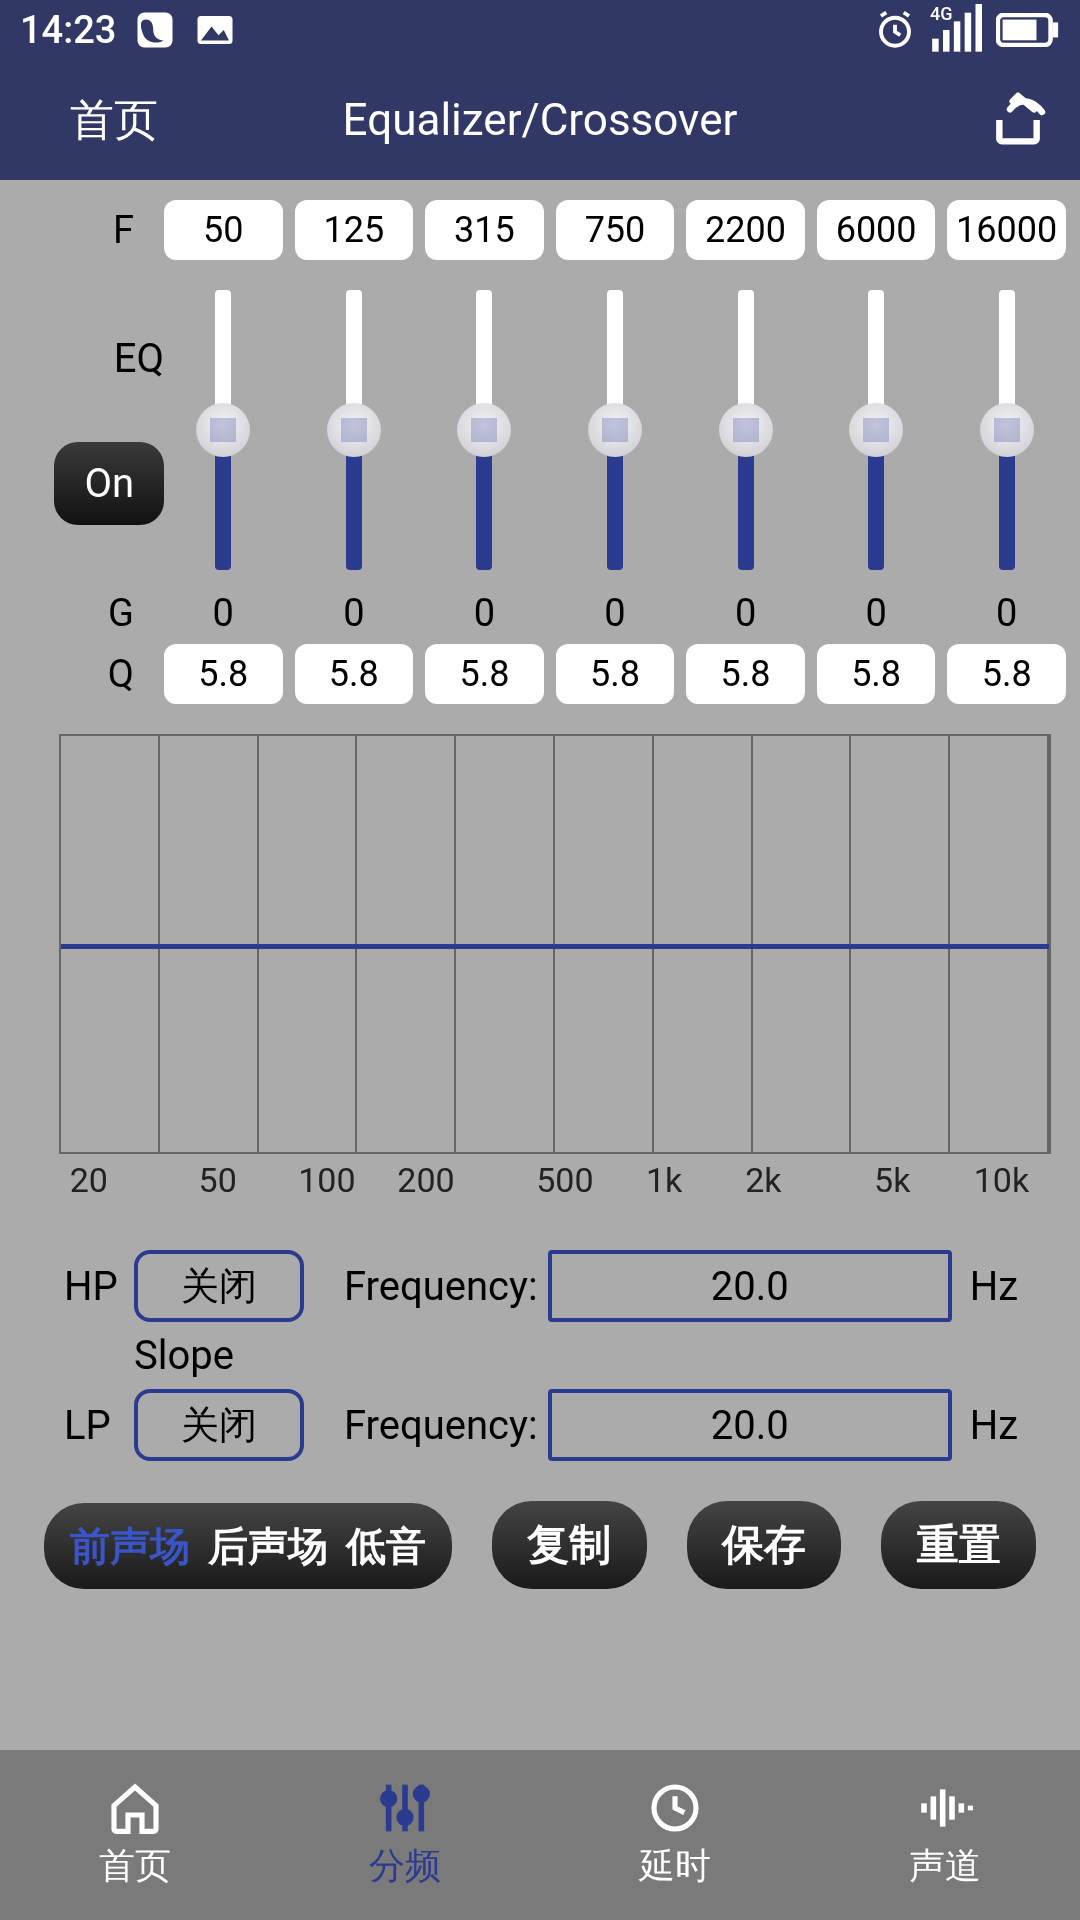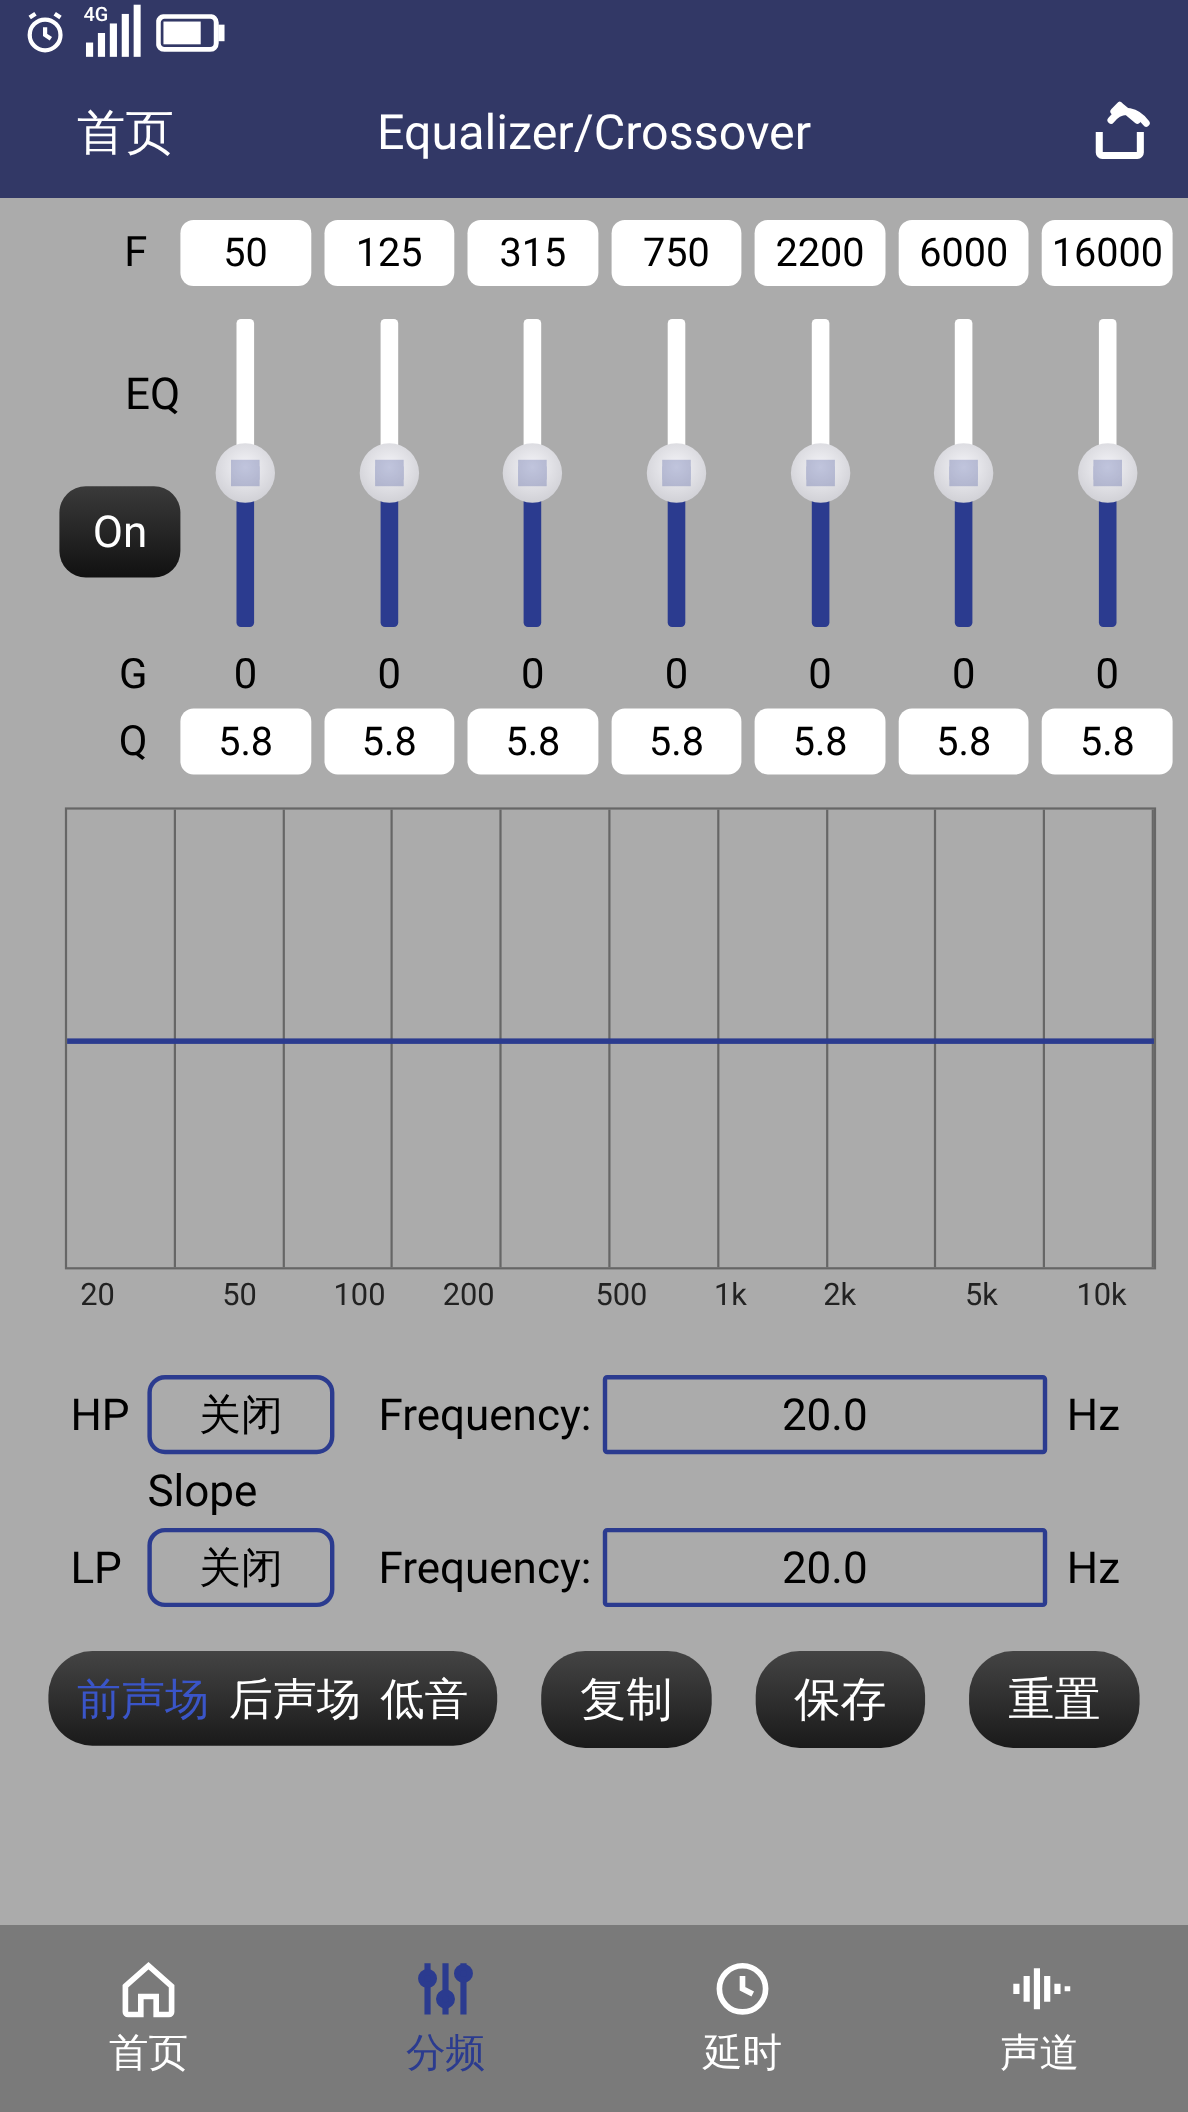--- a/index.html
+++ b/index.html
@@ -41,48 +41,63 @@
   .thumb { position: absolute; top: 50%; transform: translateY(-50%); width: 54px; height: 54px; border-radius: 50%; background: radial-gradient(circle at 50% 40%, #f4f4f8, #c6c6cc); display: flex; align-items: center; justify-content: center; }
   .thumb::after { content: ""; width: 26px; height: 12px; background: #2b3b8f; box-shadow: 0 6px 0 #2b3b8f, 0 -6px 0 #2b3b8f; opacity: .25; }
 
   
   .graph { margin: 30px 15px 10px 45px; background: #ababab; }
   .graph-box { border: 2px solid #666; height: 420px; position: relative; display: flex; }
   .graph-col { flex: 1; border-right: 2px solid #666; }
   .graph-col:last-child { border-right: none; }
   .graph-line { position: absolute; left: 0; right: 0; top: 50%; height: 5px; background: #2b3b8f; }
   .graph-labels { height: 50px; position: relative; margin-top: 6px; }
-  .graph-labels span { position: absolute; font-size: 28px; color: #222; transform: translateX(-50%); }
+  .graph-labels span { position: absolute; font-size: 34px; color: #222; transform: translateX(-50%); }
 
   
   .filters { margin: 30px 40px 20px 50px; display: flex; flex-direction: column; gap: 10px; }
   .frow { display: flex; align-items: center; gap: 10px; }
   .flabel { font-size: 40px; width: 60px; }
   .fselect { border: 4px solid #2b3b8f; border-radius: 16px; background: #ababab; width: 170px; height: 72px; display:flex; align-items:center; justify-content:center; font-size:38px; }
   .ftext { font-size: 40px; margin-left: 30px; text-align: right; }
   .finput { border: 4px solid #2b3b8f; border-radius: 4px; background: #ababab; flex: 1; height: 72px; display:flex; align-items:center; justify-content:center; font-size:40px; }
   .funit { font-size: 40px; width: 64px; text-align: center; }
   .slope-lbl { font-size: 40px; margin-left: 70px; }
 
   
-  .actions { display: flex; gap: 40px; padding: 20px 30px 30px 30px; align-items: flex-start; }
+  .actions { display: flex; gap: 40px; padding: 20px 30px 30px 30px; align-items: flex-end; font-weight: bold; }
   .seg { background: linear-gradient(#444,#1a1a1a); border-radius: 40px; height: 86px; display: flex; align-items: center; color:#fff; font-size:40px; padding:0 26px; gap:18px; }
   .seg .active { color: #3a55c8; }
   .abtn { background: linear-gradient(#444,#1a1a1a); border-radius: 40px; height: 88px; color:#fff; font-size:42px; display:flex; align-items:center; justify-content:center; flex:1; }
 
   
   .nav { height: 170px; background: #7a7a7a; display: grid; grid-template-columns: repeat(4,1fr); }
   .nav-item { display:flex; flex-direction:column; align-items:center; justify-content:center; gap:6px; color:#fff; font-size:36px; }
   .nav-item.active { color:#2b3b8f; }
   .nav-ico { width: 56px; height: 56px; }
 </style>
 </head>
 <body>
 
 <div class="status-bar">
+  <div class="status-left">
+    <span>14:23</span>
+    <span class="status-ico">
+      <svg viewBox="0 0 24 24" fill="#fff">
+          <rect x="2" y="2" width="20" height="20" rx="4" fill="#fff"></rect>
+          <path d="M7 6c3 0 4 3 4 6s2 6 6 6c-3 2-10 2-12-4s-1-8 2-8z" fill="#323866"></path>
+        </svg>
+    </span>
+    <span class="status-ico">
+      <svg viewBox="0 0 24 24" fill="#fff">
+          <rect x="2" y="4" width="20" height="16" rx="2" fill="#fff"></rect>
+          <polygon points="4,18 10,10 14,15 17,12 20,18" fill="#323866"></polygon>
+        </svg>
+    </span>
+  </div>
   <div class="status-right">
     <span class="status-ico">
       <svg viewBox="0 0 24 24" fill="none" stroke="#fff" stroke-width="2.2">
           <circle cx="12" cy="13" r="8"></circle>
           <path d="M12 9v4l3 2M4 4l3-2M20 4l-3-2"></path>
         </svg>
     </span>
     <span class="status-ico" style="position:relative;width:52px">
       <span style="position:absolute;top:-6px;left:0;font-size:18px;color:#fff">4G</span>
       <svg viewBox="0 0 24 24" fill="#fff">

